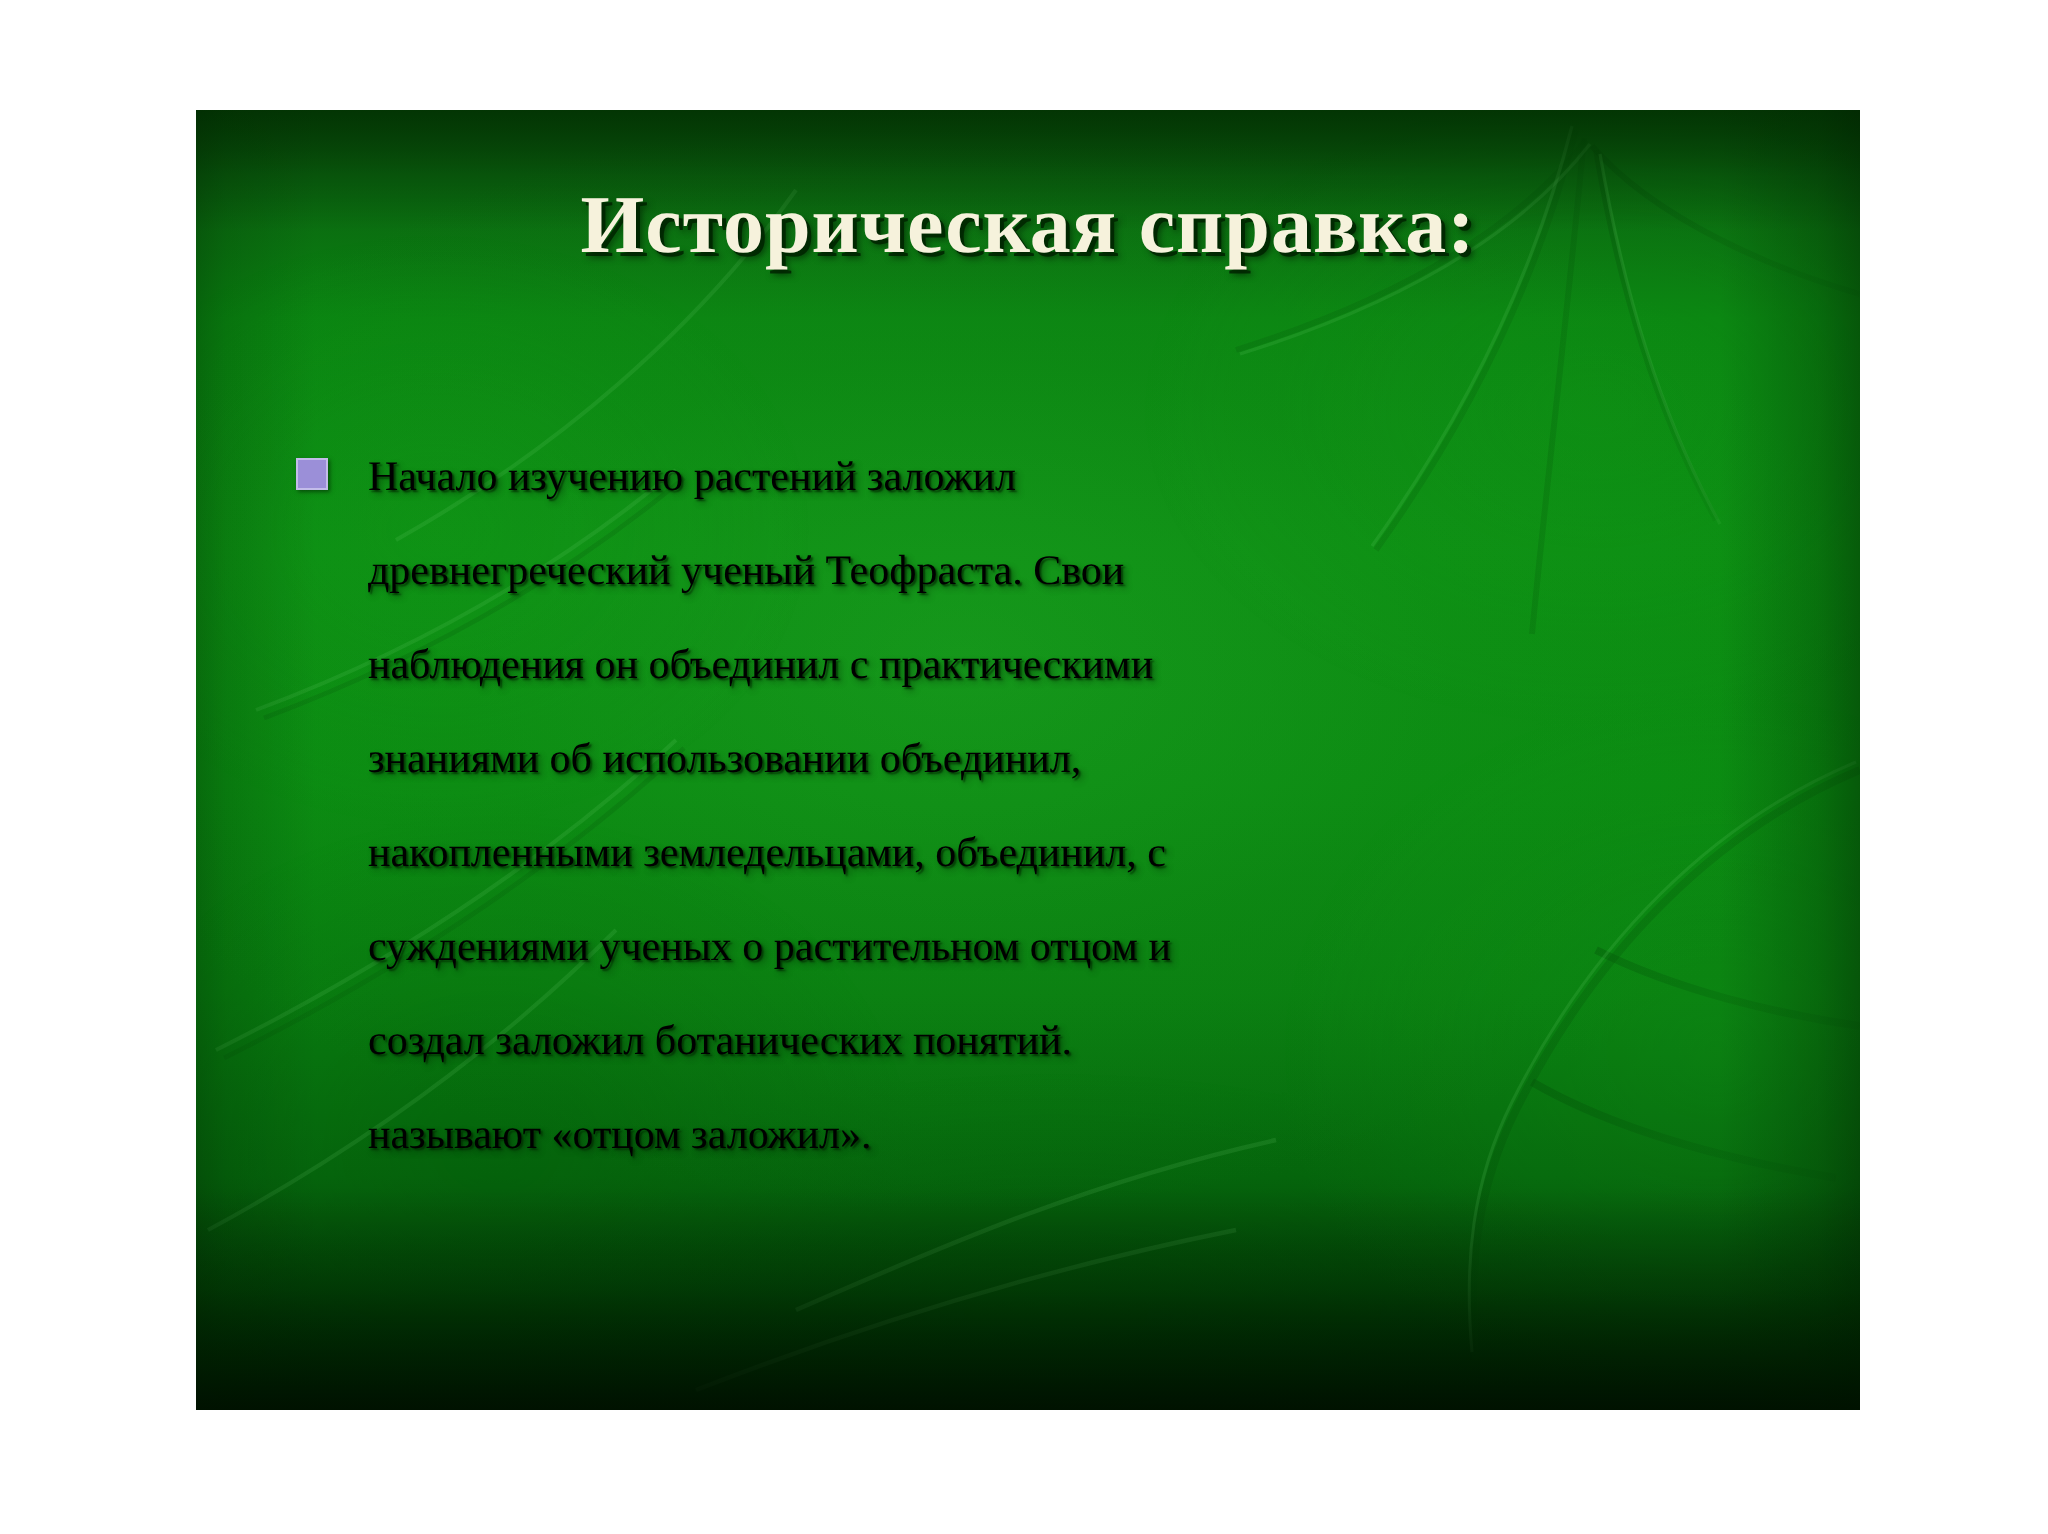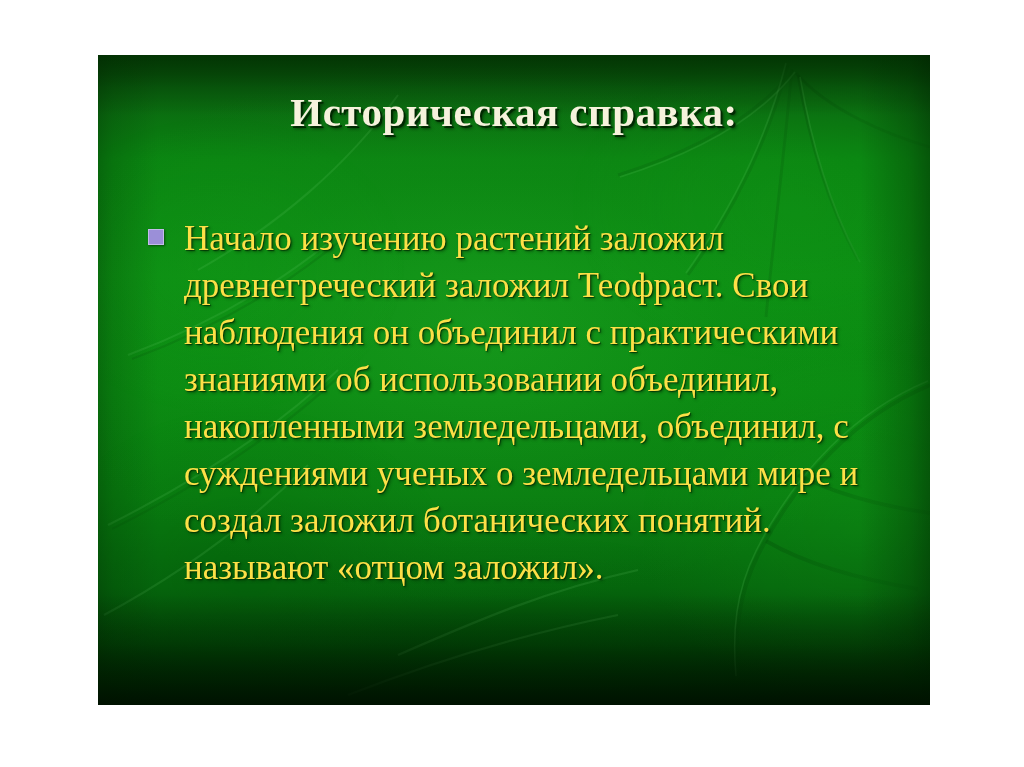--- a/index.html
+++ b/index.html
@@ -150,23 +150,23 @@
     margin-top: 14px;
     margin-right: 20px;
     background: #9b8fd8;
     border: 1px solid #c3bcea;
     box-shadow: 1px 1px 2px rgba(0, 30, 0, 0.55);
   }
 
   #body-text {
     flex: 1 1 auto;
     font-family: "Liberation Serif", "DejaVu Serif", serif;
-    font-size: 35px;
+    font-size: 21px;
     line-height: 47px;
-    color: #fde047;
+    color: #000000;
     text-shadow:
       1px 1px 1px rgba(0, 40, 0, 0.75),
       2px 2px 3px rgba(0, 30, 0, 0.45);
   }
   #body-text .line { display: block; white-space: nowrap; }
 </style>
 </head>
 <body>
 
 <div id="page">
@@ -249,25 +249,25 @@
     <div class="bottom-vignette"></div>
 
     <div class="slide-content">
 
       <div id="slide-title">Историческая справка:</div>
 
       <div id="body-block">
         <span id="bullet-marker"></span>
         <div id="body-text">
           <span class="line">Начало изучению растений заложил</span>
-          <span class="line">древнегреческий заложил Теофраст. Свои</span>
+          <span class="line">древнегреческий ученый Теофраста. Свои</span>
           <span class="line">наблюдения он объединил с практическими</span>
           <span class="line">знаниями об использовании объединил,</span>
           <span class="line">накопленными земледельцами, объединил, с</span>
-          <span class="line">суждениями ученых о земледельцами мире и</span>
+          <span class="line">суждениями ученых о растительном отцом и</span>
           <span class="line">создал заложил ботанических понятий.</span>
           <span class="line">называют «отцом заложил».</span>
         </div>
       </div>
 
     </div>
   </div>
 </div>
 
 </body></html>

